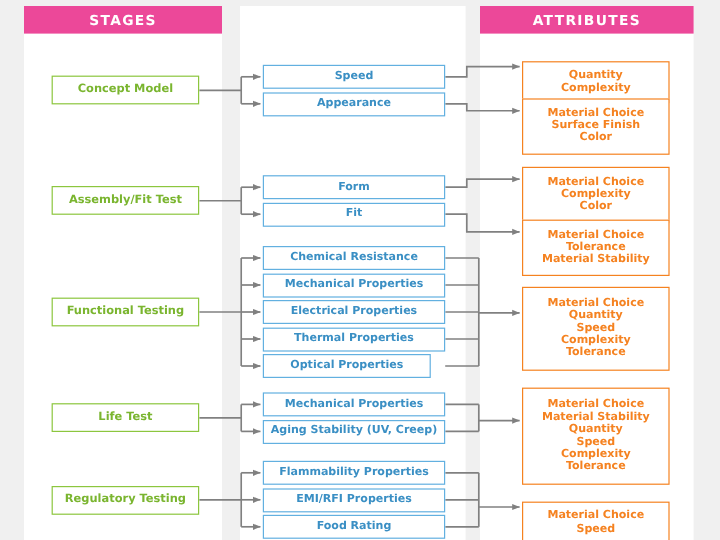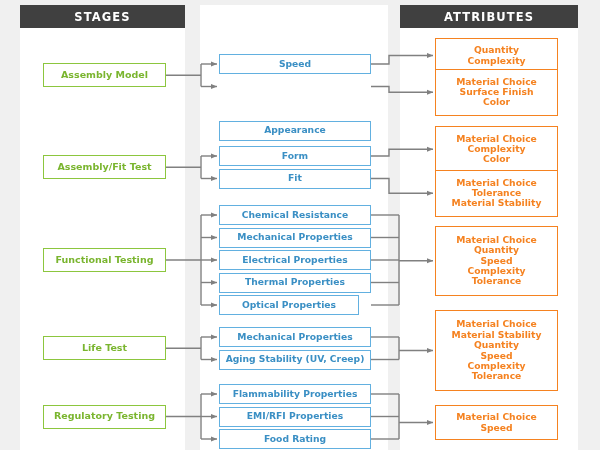--- a/index.html
+++ b/index.html
@@ -12,21 +12,21 @@
   .canvas{position:absolute;left:0;top:0;width:600px;height:450px;}
 
   
   .panel{position:absolute;background:#ffffff;top:5px;height:445px;}
   #panel-stages{left:20px;width:165px;}
   #panel-factors{left:200px;width:188px;}
   #panel-attributes{left:400px;width:178px;}
 
   .col-header{
     position:absolute;top:5px;height:23px;
-    background:#404040;color:#ffffff;
+    background:#ec4899;color:#ffffff;
     font-size:11.5px;font-weight:bold;letter-spacing:1.1px;
     display:flex;align-items:center;justify-content:center;
     font-family:"DejaVu Sans", sans-serif;
   }
   #hdr-stages{left:20px;width:165px;}
   #hdr-factors{left:200px;width:188px;}
   #hdr-attributes{left:400px;width:178px;}
 
   
   .wires{position:absolute;left:0;top:0;width:600px;height:450px;pointer-events:none;}
@@ -42,21 +42,21 @@
     border-color:#8cc63e;color:#7ab52f;
     left:43px;width:123px;height:24px;font-size:9.5px;
   }
   .factor-node{
     border-color:#62b0e0;color:#3a8fc4;
     left:219px;width:152px;height:20px;font-size:9.2px;
   }
   .attr-node{
     border-color:#f58220;color:#f58220;
     left:435px;width:123px;font-size:9.2px;
-    flex-direction:column;justify-content:center;
+    flex-direction:column;justify-content:center;margin-top:13px;
   }
   .attr-node span{display:block;}
 </style>
 </head>
 <body>
 
 <div class="canvas">
 
   <div class="panel" id="panel-stages"></div>
   <div class="panel" id="panel-factors"></div>
@@ -116,34 +116,34 @@
         <path d="M371,416.5 H399"></path>
         <path d="M371,439.0 H399"></path>
         <path d="M399,422.5 H433" marker-end="url(#arrow)"></path>
       </g>
   </svg>
 
   <div id="node-layer">
       <div class="node factor-node" style="left: 219px; top: 54px; width: 152px; height: 20px;">
         <span>Speed</span>
       </div>
-      <div class="node factor-node" style="left: 219px; top: 76.5px; width: 152px; height: 20px; margin-top: 44px;">
+      <div class="node factor-node" style="left: 219px; top: 76.5px; width: 152px; height: 20px;">
         <span>Appearance</span>
       </div>
       <div class="node attr-node" style="left: 435px; top: 38px; width: 123px; height: 35px;">
         <span>Quantity</span>
         <span>Complexity</span>
       </div>
       <div class="node attr-node" style="left: 435px; top: 69px; width: 123px; height: 46.5px;">
         <span>Material Choice</span>
         <span>Surface Finish</span>
         <span>Color</span>
       </div>
       <div class="node stage-node" style="left: 43px; top: 63.25px; width: 123px; height: 24px;">
-        <span>Assembly Model</span>
+        <span>Concept Model</span>
       </div>
       <div class="node factor-node" style="left: 219px; top: 146px; width: 152px; height: 20px;">
         <span>Form</span>
       </div>
       <div class="node factor-node" style="left: 219px; top: 168.5px; width: 152px; height: 20px;">
         <span>Fit</span>
       </div>
       <div class="node attr-node" style="left: 435px; top: 126px; width: 123px; height: 46.5px;">
         <span>Material Choice</span>
         <span>Complexity</span>

